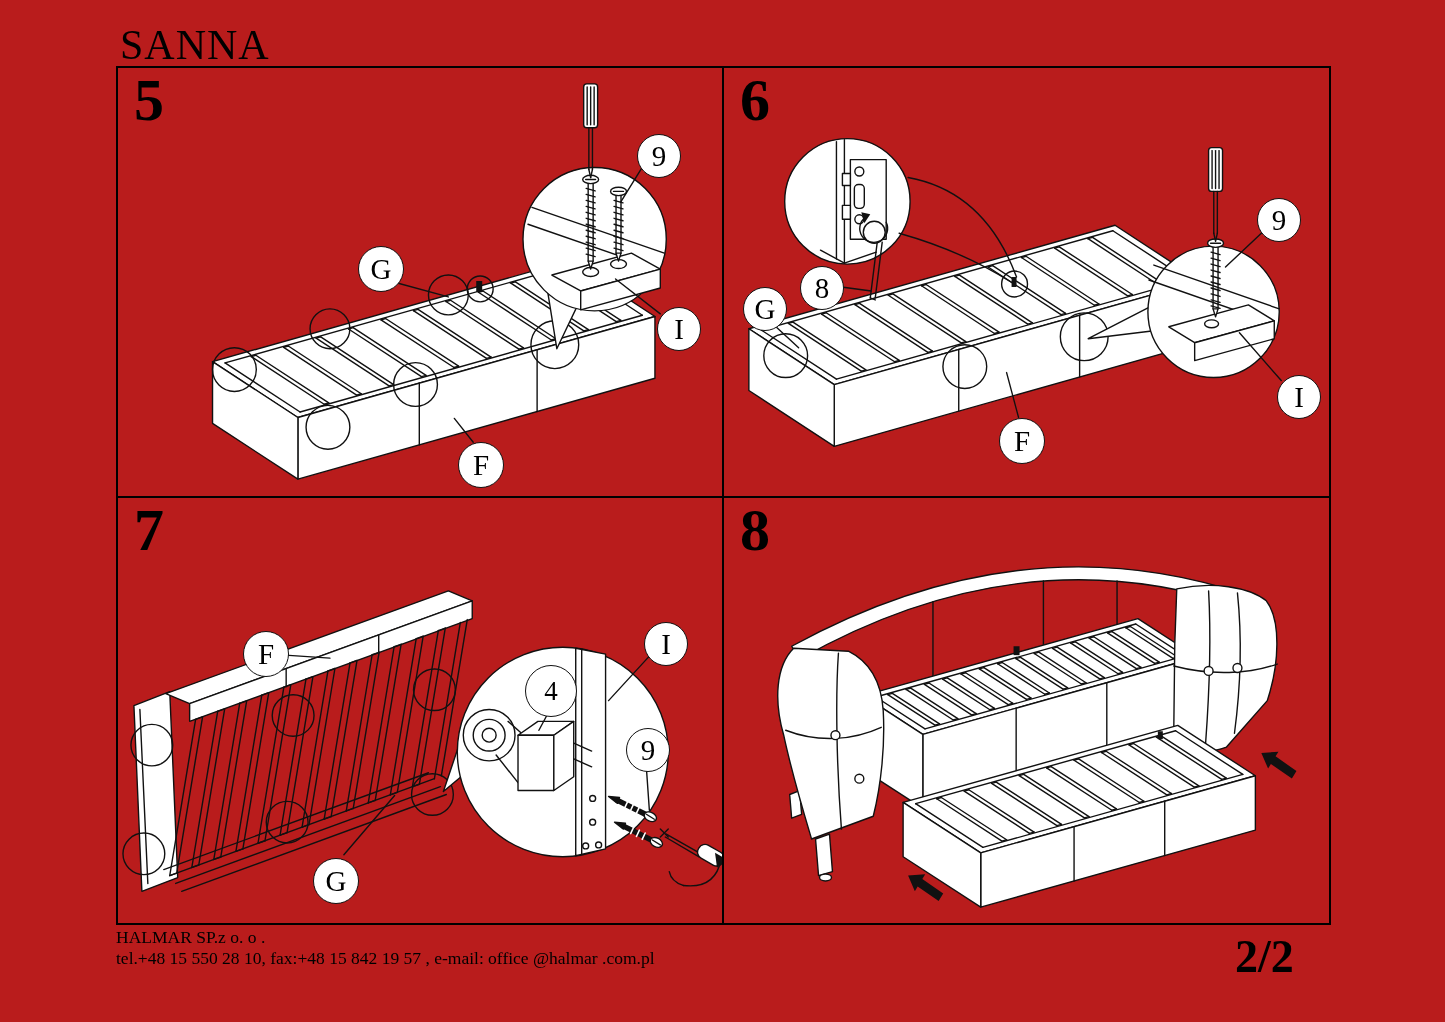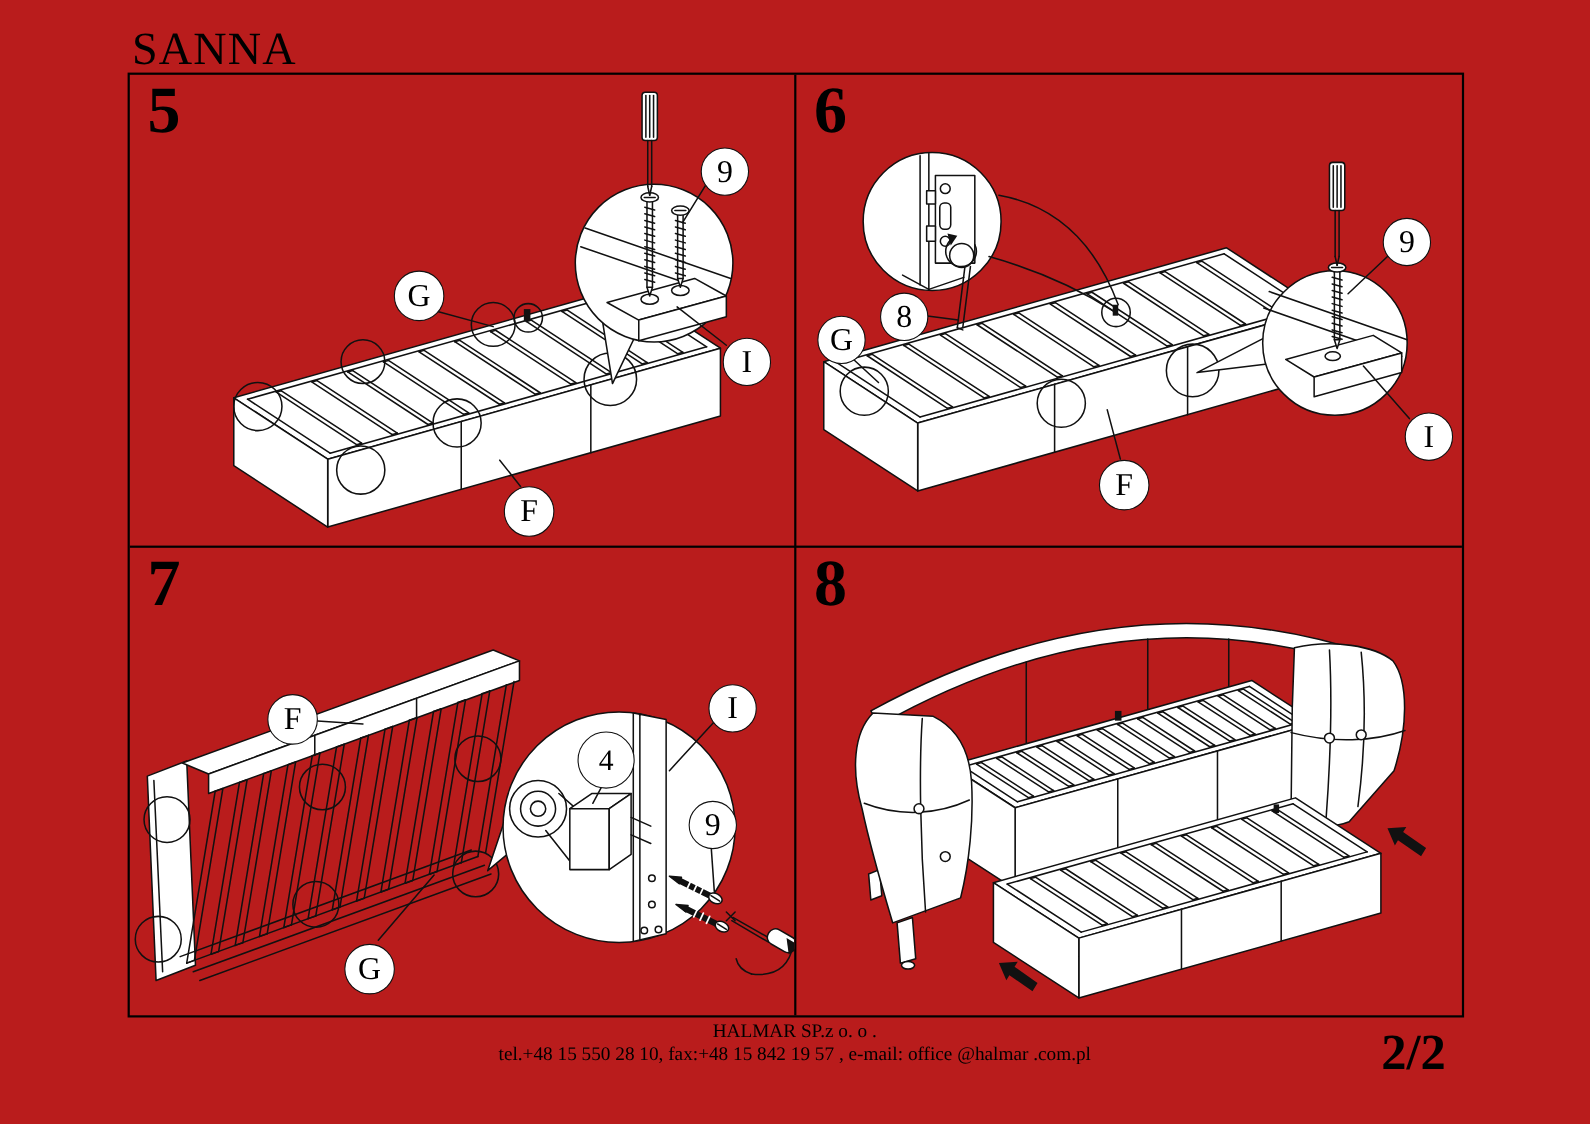--- a/index.html
+++ b/index.html
@@ -14,23 +14,23 @@
   #panel6{left:606px;top:0;width:605px;height:428px;}
   #panel7{left:0;top:430px;width:604px;height:425px;}
   #panel8{left:606px;top:430px;width:605px;height:425px;}
   .panel svg{position:absolute;left:0;top:0;width:100%;height:100%;}
   .step-num{position:absolute;left:16px;top:2px;font-size:60px;font-weight:bold;line-height:1;}
   .callout{position:absolute;border:1.6px solid #111;border-radius:50%;background:#fff;
            display:flex;align-items:center;justify-content:center;font-size:29px;line-height:1;}
   .d42{width:42px;height:42px;}
   .d44{width:44px;height:44px;}
   .d50{width:50px;height:50px;font-size:27px;}
-  .footer{position:absolute;left:116px;top:927px;width:1213px;text-align:center;
+  .footer{position:absolute;left:116px;top:927px;width:1213px;text-align:left;
           font-size:17.5px;line-height:21px;}
-  .page-num{position:absolute;left:1235px;top:934px;width:100px;text-align:center;
+  .page-num{position:absolute;left:1235px;top:934px;width:100px;text-align:left;
             font-size:46px;font-weight:bold;line-height:1;}
 </style>
 </head>
 <body>
 
 <div class="page">
 
   <div class="doc-title">SANNA</div>
 
   <div class="grid">

